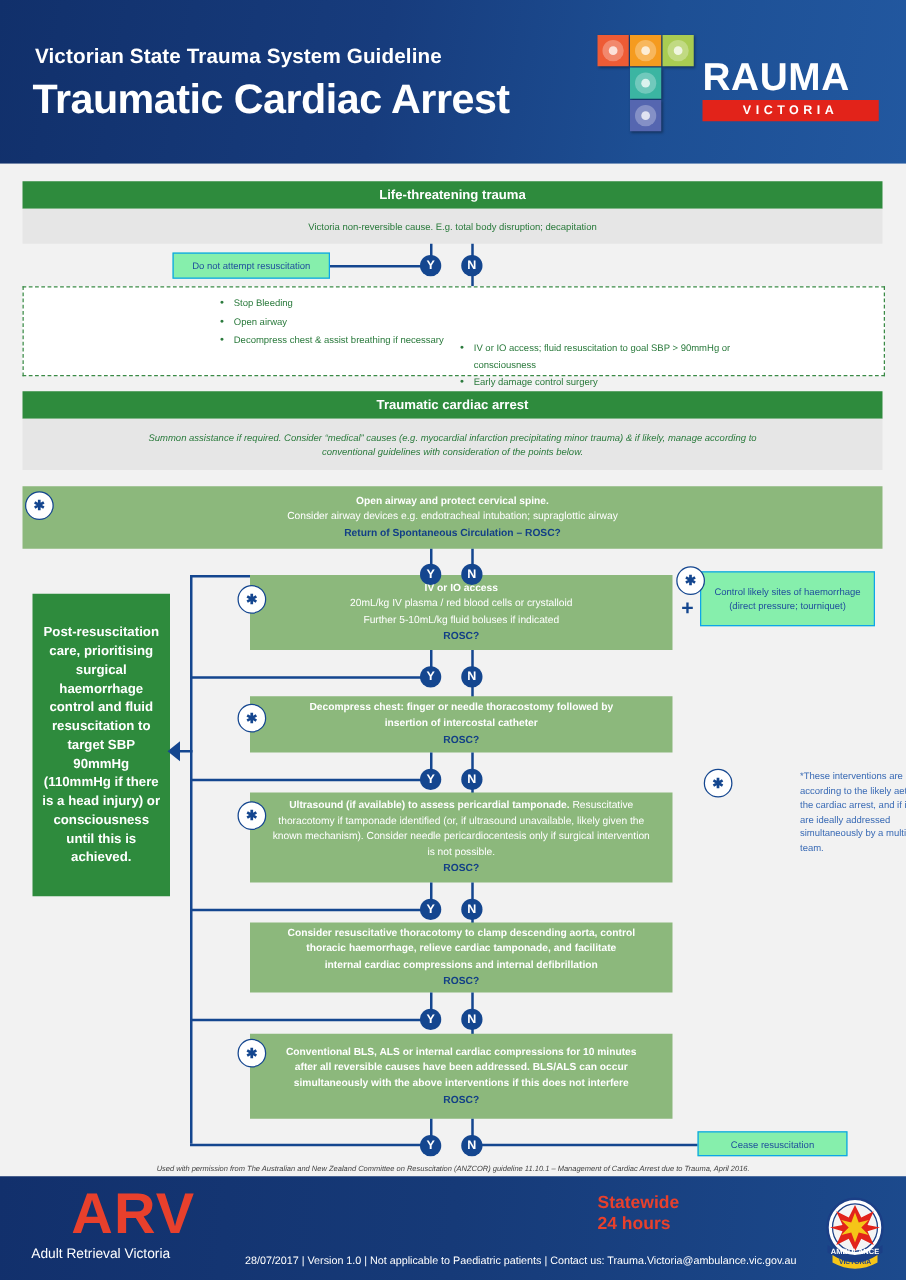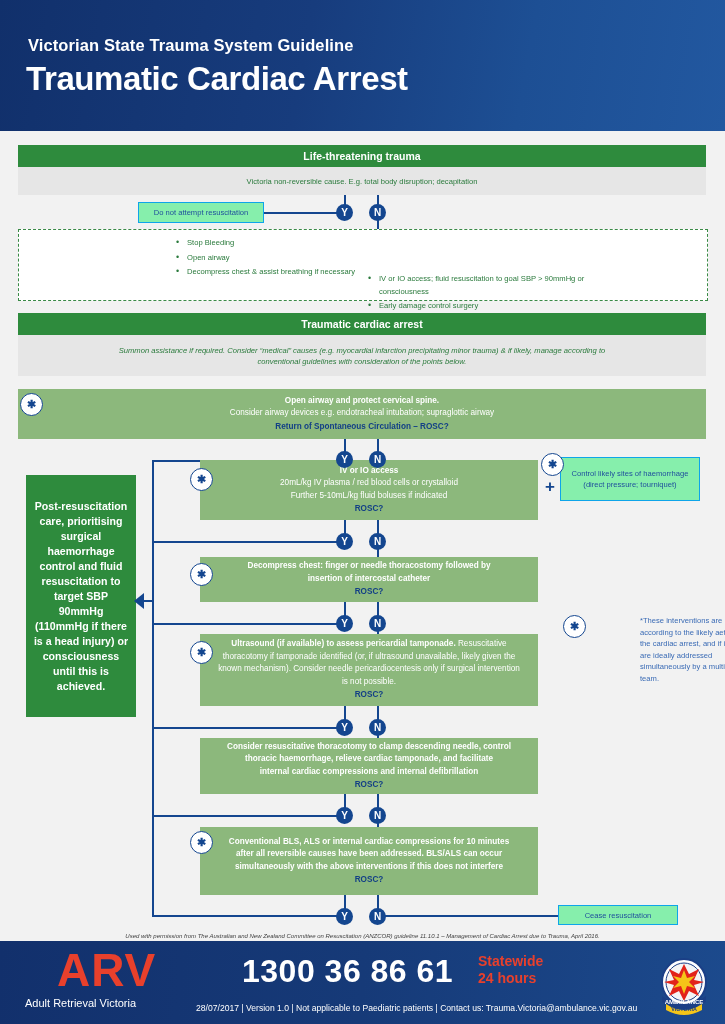--- a/index.html
+++ b/index.html
@@ -152,20 +152,45 @@
 </style>
 </head>
 <body>
 
 <div class="page">
 
   <div class="header">
     <div class="hdr-sub">Victorian State Trauma System Guideline</div>
     <div class="hdr-title">Traumatic Cardiac Arrest</div>
 
+    <div class="logo">
+      <div class="tiles">
+        <div class="tile t1">
+            <div class="ring"></div>
+          </div>
+        <div class="tile t2">
+            <div class="ring"></div>
+          </div>
+        <div class="tile t3">
+            <div class="ring"></div>
+          </div>
+        <div class="tile t4">
+            <div class="ring"></div>
+          </div>
+        <div class="tile t5">
+            <div class="ring"></div>
+          </div>
+      </div>
+      <div class="wordmark">
+        <div class="wm-text">RAUMA</div>
+        <div class="wm-bar">
+          <span>VICTORIA</span>
+        </div>
+      </div>
+    </div>
   </div>
 
   <div class="body">
 
     <div class="green-hdr" style="left:18px;top:14px;width:688px;height:22px;">Life-threatening trauma</div>
     <div class="grey-band" style="left:18px;top:36px;width:688px;height:28px;">Victoria non-reversible cause. E.g. total body disruption; decapitation</div>
 
     <div class="ln" style="left:344px;top:64px;width:2px;height:18px;"></div>
     <div class="ln" style="left:377px;top:64px;width:2px;height:18px;"></div>
 
@@ -258,21 +283,21 @@
     <div class="ln" style="left:377px;top:575px;width:2px;height:17px;"></div>
     <div class="ln" style="left:152px;top:596px;width:192px;height:2px;"></div>
     <div class="yn" style="left:336px;top:588px;">Y</div>
     <div class="yn" style="left:369px;top:588px;">N</div>
     <div class="ln" style="left:377px;top:596px;width:2px;height:16px;"></div>
 
     <div class="star" style="left:563px;top:484px;">✱</div>
     <div class="note" style="left:596px;top:484px;margin-left:44px;">*These interventions are prioritised according to the likely aetiology of the cardiac arrest, and if indicated are ideally addressed simultaneously by a multi-member team.</div>
 
     <div class="sgreen" style="left:200px;top:607px;width:338px;height:56px;">
-      <div class="l1">Consider resuscitative thoracotomy to clamp descending needle, control</div>
+      <div class="l1">Consider resuscitative thoracotomy to clamp descending aorta, control</div>
       <div class="l1">thoracic haemorrhage, relieve cardiac tamponade, and facilitate</div>
       <div class="l1">internal cardiac compressions and internal defibrillation</div>
       <div class="rosc">ROSC?</div>
     </div>
 
     <div class="ln" style="left:344px;top:663px;width:2px;height:17px;"></div>
     <div class="ln" style="left:377px;top:663px;width:2px;height:17px;"></div>
     <div class="ln" style="left:152px;top:684px;width:192px;height:2px;"></div>
     <div class="yn" style="left:336px;top:676px;">Y</div>
     <div class="yn" style="left:369px;top:676px;">N</div>
@@ -294,21 +319,20 @@
 
     <div class="ln" style="left:378px;top:784px;width:182px;height:2px;"></div>
     <div class="white-box" style="left:558px;top:774px;width:120px;height:20px;">Cease resuscitation</div>
 
     <div class="cite" style="top:802px;">Used with permission from The Australian and New Zealand Committee on Resuscitation (ANZCOR) guideline 11.10.1 – Management of Cardiac Arrest due to Trauma, April 2016.</div>
   </div>
 
   <div class="footer">
     <div class="arv">ARV</div>
     <div class="arv-sub">Adult Retrieval Victoria</div>
-    <div class="phone">1300 36 86 61</div>
     <div class="state">
       <div>Statewide</div>
       <div>24 hours</div>
     </div>
     <div class="fcontact">28/07/2017  |  Version 1.0  |  Not applicable to Paediatric patients  |  Contact us: Trauma.Victoria@ambulance.vic.gov.au</div>
   </div>
 
   <svg class="badge" viewBox="0 0 56 62">
     <ellipse cx="28" cy="26" rx="22" ry="23" fill="#ffffff" stroke="#1b3f86" stroke-width="2"></ellipse>
     <ellipse cx="28" cy="26" rx="18" ry="19" fill="#f4f4f4" stroke="#1b3f86" stroke-width="1"></ellipse>

